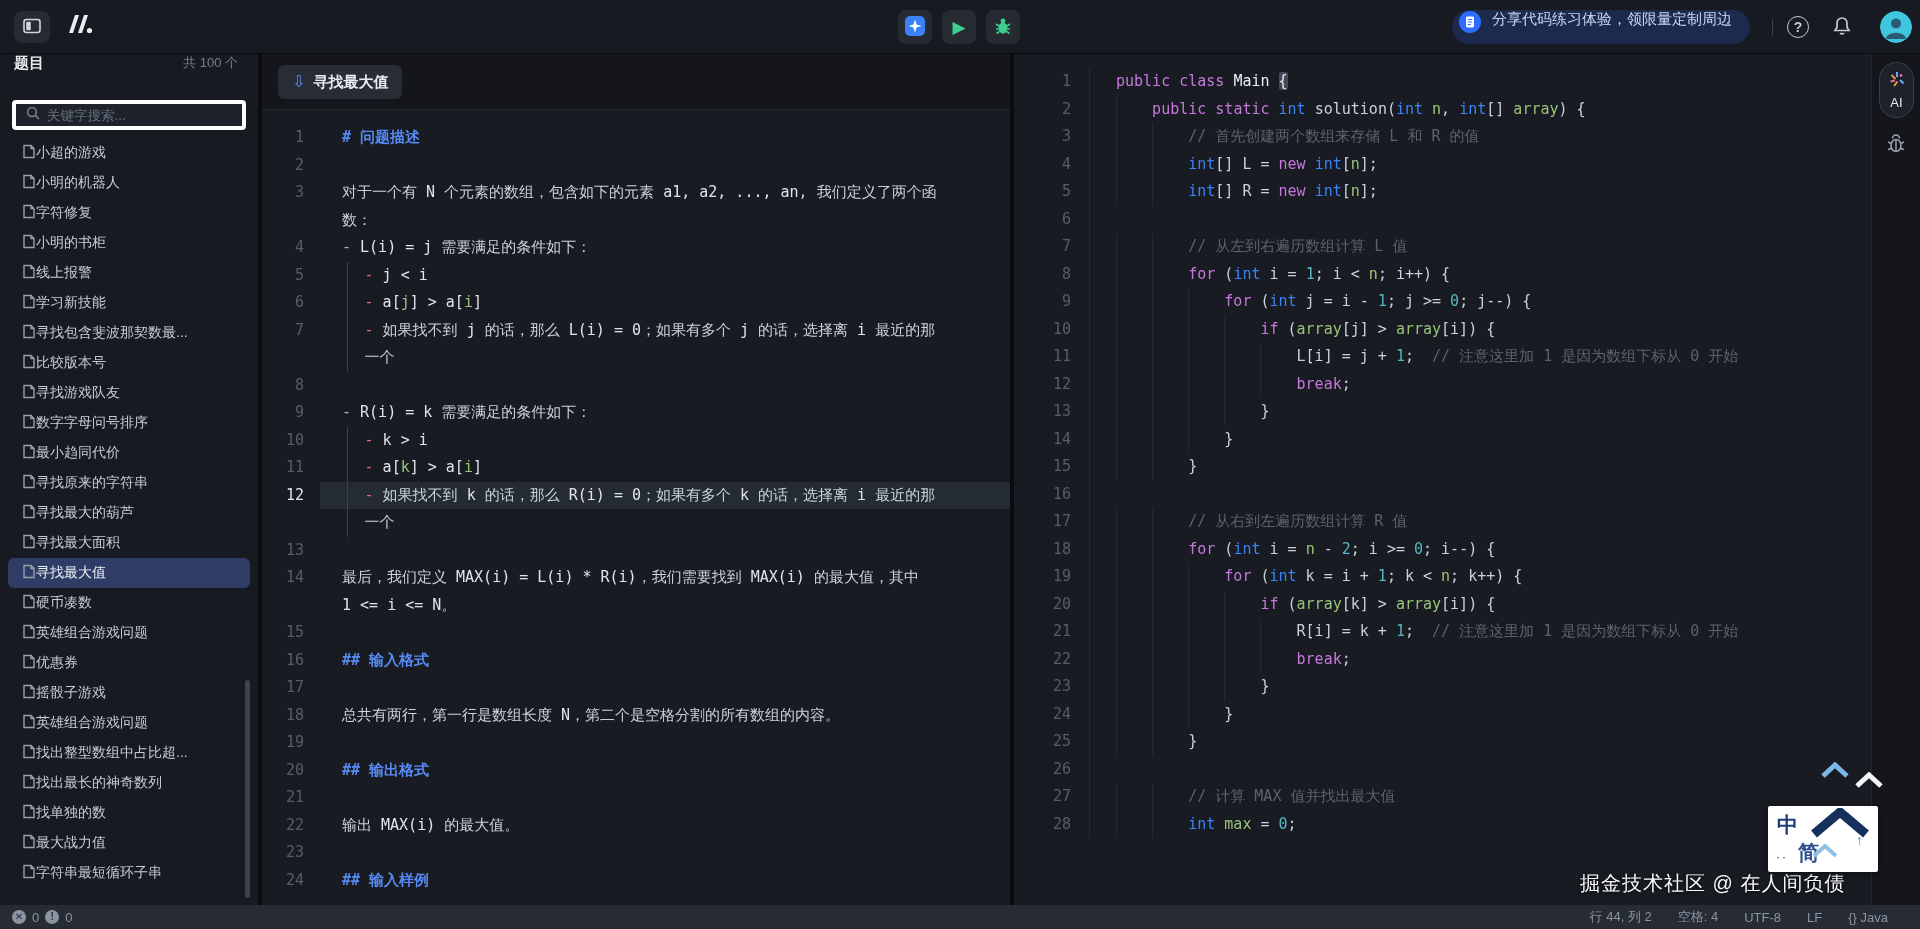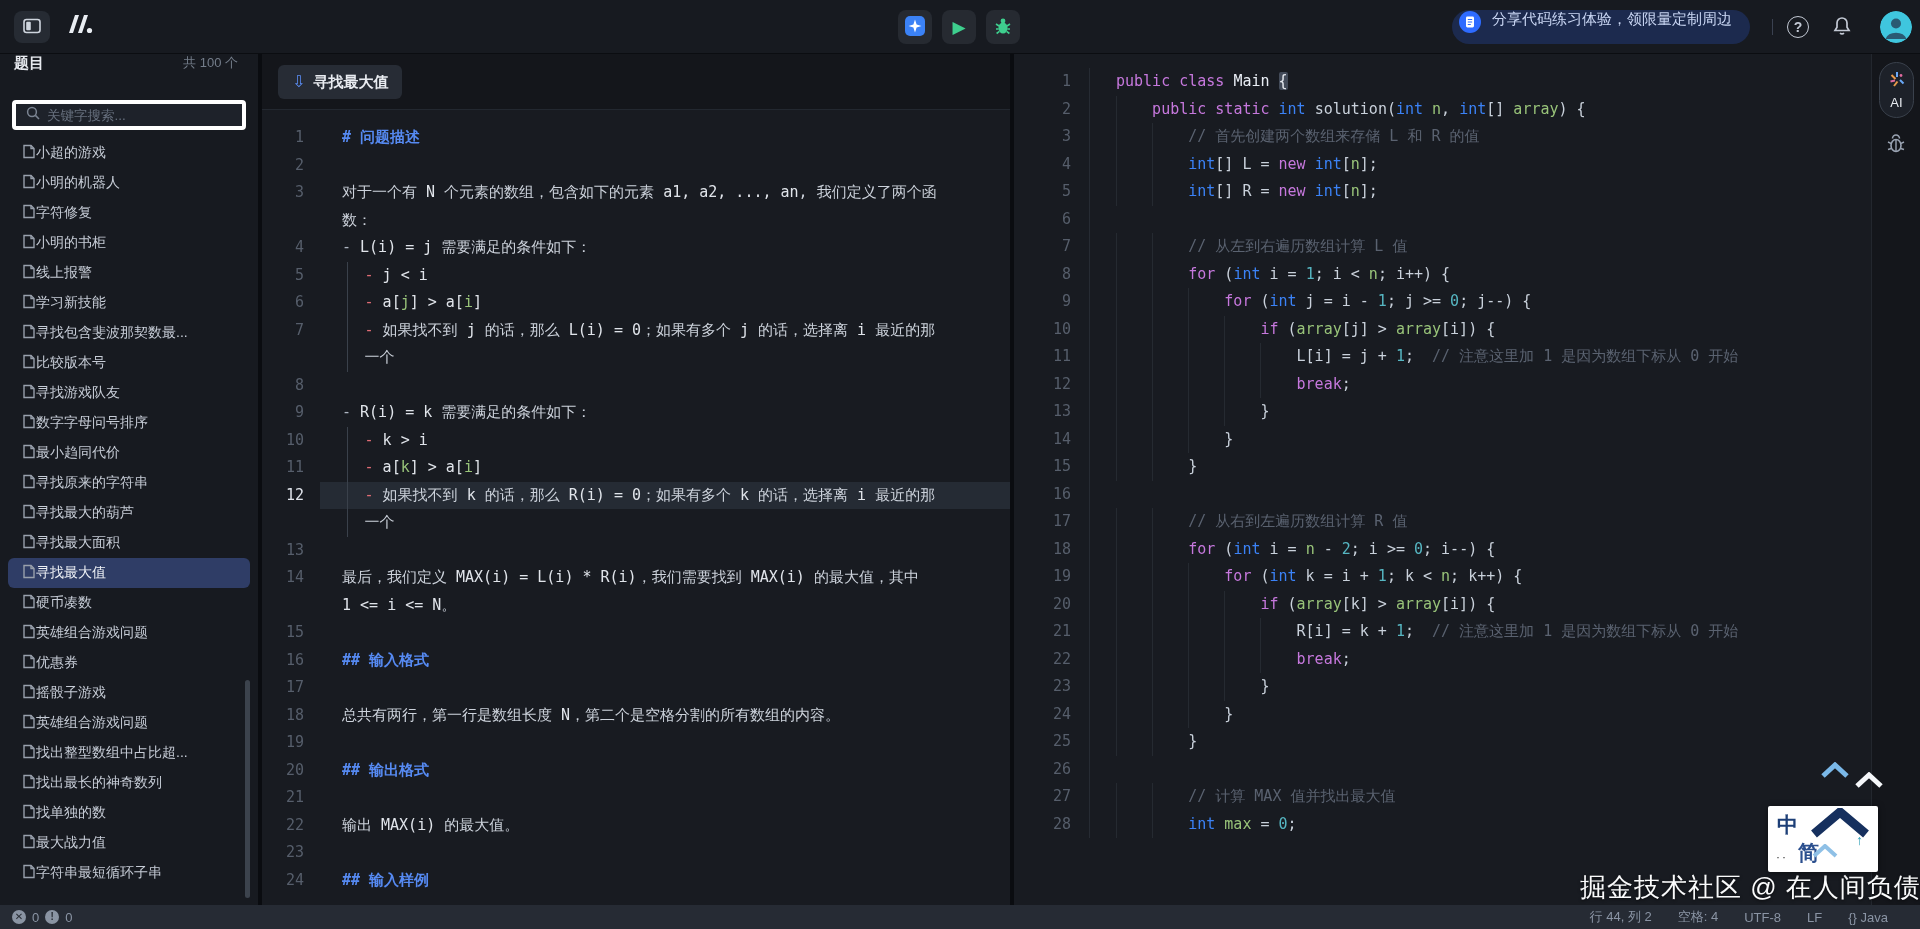--- a/index.html
+++ b/index.html
@@ -82,21 +82,21 @@
   .rail-bug { position:absolute; left:12px; top:78px; width:26px; height:26px; cursor:pointer; }
 
   
   .statusbar { position:absolute; left:0; top:905px; width:1920px; height:24px; background:#262b34; display:flex; align-items:center; color:#8a94a4; font-size:13px; }
   .sb-left { display:flex; align-items:center; gap:6px; padding-left:12px; cursor:pointer; }
   .dot-ic { width:14px; height:14px; border-radius:50%; background:#8a94a3; color:#272c34; font-size:10px; font-weight:bold; display:inline-flex; align-items:center; justify-content:center; line-height:1; }
   .sb-right { margin-left:auto; display:flex; align-items:center; gap:26px; padding-right:32px; }
   .sb-item { white-space:nowrap; }
 
   
-  .watermark { position:absolute; left:1580px; top:870px; font-size:26px; font-weight:500; color:#fafbfc; text-shadow:0 1px 3px rgba(0,0,0,.65); letter-spacing:1px; white-space:nowrap; }
+  .watermark { position:absolute; left:1580px; top:870px; font-size:20px; font-weight:500; color:#fafbfc; text-shadow:0 1px 3px rgba(0,0,0,.65); letter-spacing:1px; white-space:nowrap; }
   .trans-widget { position:absolute; left:1768px; top:806px; width:110px; height:66px; background:#ffffff; border-radius:2px; box-shadow:0 1px 6px rgba(0,0,0,.5); cursor:pointer; }
   .tw-zh { position:absolute; left:9px; top:5px; color:#1d3f77; font-size:21px; font-weight:bold; }
   .tw-jian { position:absolute; left:30px; top:33px; color:#2b4f8e; font-size:21px; font-weight:bold; }
   .tw-dots { position:absolute; left:8px; top:44px; color:#333; font-size:12px; letter-spacing:2px; }
   .chev { position:absolute; }
 </style>
 </head>
 <body>
 
 <div class="app">

